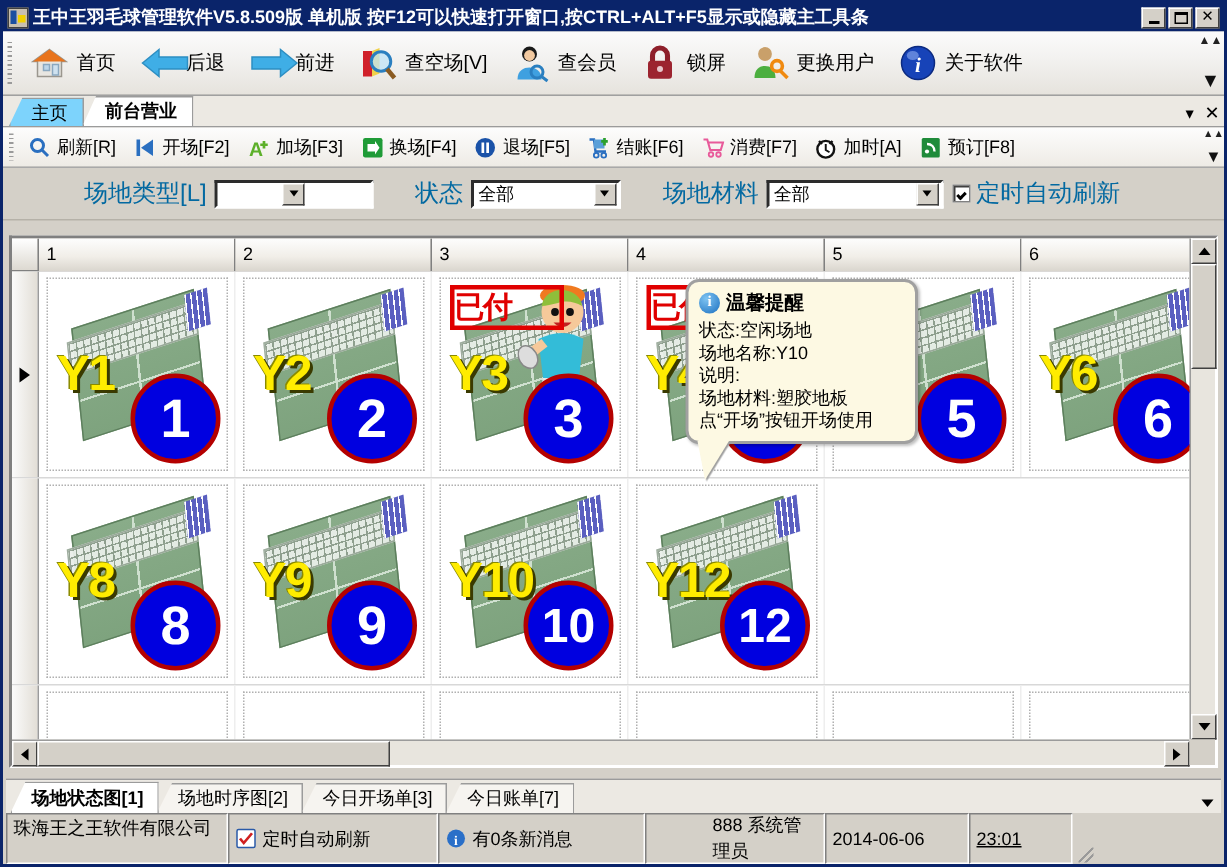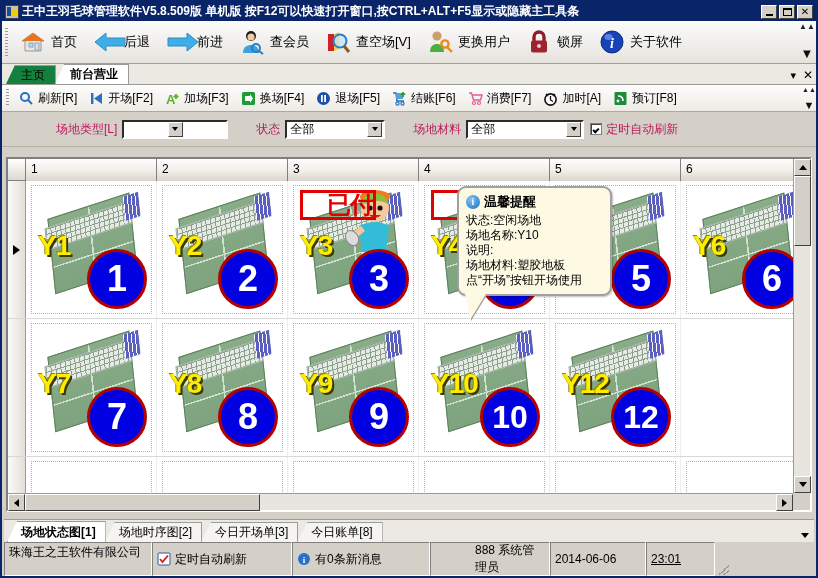--- a/index.html
+++ b/index.html
@@ -45,21 +45,21 @@
   .tb-ico{width:26px;height:26px;flex:none;position:relative;}
   .tb-scroll{position:absolute;right:2px;top:2px;width:14px;height:36px;
              display:flex;flex-direction:column;align-items:center;justify-content:space-between;}
   .tb-scroll .u{font-size:8px;color:#222;line-height:8px;}
   .tb-scroll .d{font-size:13px;color:#111;line-height:11px;}
 
   
   .tabstrip{height:20px;background:#ece9e3;border-bottom:1px solid #9b9b9b;
             display:flex;align-items:flex-end;padding-left:4px;position:relative;}
   .ptab{height:18px;display:flex;align-items:center;padding:0 10px 0 14px;font-size:12px;
-        background:#15803d;border:1px solid #9b9b9b;border-bottom:none;margin-right:-1px;
+        background:#7dd3fc;border:1px solid #9b9b9b;border-bottom:none;margin-right:-1px;
         position:relative;color:#000;
         clip-path:polygon(9px 0,100% 0,100% 100%,0 100%);}
   .ptab.active{font-weight:bold;background:#fff;z-index:2;height:19px;}
   .tabstrip .tb-right{position:absolute;right:3px;bottom:2px;display:flex;gap:7px;align-items:center;}
   .tabstrip .tb-right span{font-size:11px;color:#000;}
   .tabstrip .tb-right .x{font-weight:bold;font-size:12px;}
 
   
   .toolbar2{height:26px;background:linear-gradient(#fdfdfd,#eeebe5);
             border-bottom:1px solid #a9a9a9;display:flex;align-items:center;position:relative;}
@@ -69,21 +69,21 @@
   .t2-item .lbl{font-size:12px;margin-left:4px;white-space:nowrap;}
   .t2-ico{width:15px;height:15px;flex:none;position:relative;}
   .t2-scroll{position:absolute;right:1px;top:1px;width:12px;height:24px;
              display:flex;flex-direction:column;align-items:center;justify-content:space-between;}
   .t2-scroll .u{font-size:7px;line-height:7px;color:#222;}
   .t2-scroll .d{font-size:11px;line-height:9px;color:#111;}
 
   
   .filterbar{height:34px;background:#d4d0c8;border-bottom:1px solid #b5b1a8;
              display:flex;align-items:center;padding-left:54px;}
-  .flabel{font-size:12px;color:#be185d;margin-right:5px;white-space:nowrap;}
+  .flabel{font-size:16px;color:#0369a1;margin-right:5px;white-space:nowrap;}
   .combo{height:19px;background:#fff;border:2px inset #d4d0c8;
          border-top-color:#808080;border-left-color:#808080;border-right-color:#fff;border-bottom-color:#fff;
          display:flex;align-items:center;box-sizing:border-box;margin-right:28px;}
   .combo .val{flex:1;font-size:12px;padding-left:3px;white-space:nowrap;overflow:hidden;}
   .combo .arw{width:15px;height:15px;margin:0 1px;flex:none;background:#d4d0c8;
               border-top:1px solid #fff;border-left:1px solid #fff;
               border-right:1px solid #404040;border-bottom:1px solid #404040;
               display:flex;align-items:center;justify-content:center;box-sizing:border-box;}
   .combo .arw::after{content:"";border-left:3px solid transparent;border-right:3px solid transparent;border-top:4px solid #000;}
   .cb-type{width:106px;flex-direction:column;}
@@ -125,32 +125,32 @@
           linear-gradient(to right,transparent 0 49%, #cfe0cf 49% 51%, transparent 51% 100%),
           linear-gradient(to bottom,transparent 0 32%, #cfe0cf 32% 34%, transparent 34% 64%, #cfe0cf 64% 66%, transparent 66% 100%),
           linear-gradient(#89ac89,#7ea37e);}
   .court .net{position:absolute;left:2px;top:16px;width:88px;height:20px;
         background:#e9efe9;border:1px solid #9aa99a;opacity:.95;
         background-image:repeating-linear-gradient(to right,#8f9f8f 0 1px,transparent 1px 5px),
                          repeating-linear-gradient(to bottom,#8f9f8f 0 1px,transparent 1px 5px);}
   .court .post{position:absolute;right:-1px;top:10px;width:16px;height:24px;background:#5a5fc0;
         background-image:repeating-linear-gradient(to right,#ffffff 0 1px,transparent 1px 4px);}
 
-  .ylabel{position:absolute;left:6px;top:44px;font-size:28px;font-weight:bold;color:#ffec00;
+  .ylabel{position:absolute;left:6px;top:44px;font-size:33px;font-weight:bold;color:#ffec00;
           font-family:"Liberation Sans",sans-serif;letter-spacing:-1px;
           text-shadow:2px 2px 0 #3a3a00, -1px -1px 0 #8a8a00;white-space:nowrap;z-index:4;}
   .numcircle{position:absolute;right:4px;bottom:4px;width:60px;height:60px;border-radius:50%;
              background:#0000e0;border:3px solid #b40000;box-sizing:border-box;z-index:5;
              display:flex;align-items:center;justify-content:center;}
   .numcircle span{font-size:36px;font-weight:bold;color:#fff;line-height:1;
                   font-family:"Liberation Sans",sans-serif;}
   .numcircle.wide span{font-size:32px;}
   .paid{position:absolute;left:6px;top:4px;width:76px;height:30px;border:3px solid #e00000;
-        box-sizing:border-box;z-index:6;color:#e00000;font-size:24px;font-weight:bold;
-        line-height:24px;text-align:right;letter-spacing:-1px;}
+        box-sizing:border-box;z-index:6;color:#e00000;font-size:20px;font-weight:bold;
+        line-height:24px;text-align:left;letter-spacing:-1px;}
   .player{position:absolute;right:12px;top:2px;width:56px;height:78px;z-index:5;}
 
   
   .vsb{position:absolute;right:0;top:0;width:17px;bottom:17px;background:#e8e5de;
        border-left:1px solid #9b9b9b;box-sizing:border-box;}
   .hsb{position:absolute;left:0;right:17px;bottom:0;height:17px;background:#e8e5de;
        border-top:1px solid #9b9b9b;box-sizing:border-box;}
   .sbbtn{background:#d4d0c8;border-top:1px solid #fff;border-left:1px solid #fff;
          border-right:1px solid #404040;border-bottom:1px solid #404040;
          display:flex;align-items:center;justify-content:center;box-sizing:border-box;}
@@ -259,63 +259,63 @@
         <svg width="34" height="26" viewBox="0 0 34 26">
           <polygon points="32,13 21,4 21,9 2,9 2,17 21,17 21,22" fill="#3faee6" stroke="#2d8ec2"></polygon>
         </svg>
       </span>
       <span class="lbl">前进</span>
     </div>
 
     <div class="tb-item">
       <span class="tb-ico">
         <svg width="26" height="26" viewBox="0 0 26 26">
+          <polygon points="3,5 9,5 9,22 3,22" fill="#d0202a"></polygon>
+          <polygon points="9,5 14,3 14,20 9,22" fill="#f0d24a"></polygon>
+          <circle cx="15" cy="12" r="6.5" fill="#bfe3f7" fill-opacity=".75" stroke="#2a7fc0" stroke-width="2"></circle>
+          <line x1="19" y1="17" x2="24" y2="23" stroke="#8a5a20" stroke-width="3"></line>
+        </svg>
+      </span>
+      <span class="lbl">查空场[V]</span>
+    </div>
+
+    <div class="tb-item">
+      <span class="tb-ico">
+        <svg width="26" height="26" viewBox="0 0 26 26">
           <circle cx="12" cy="7" r="5" fill="#1a1a1a"></circle>
           <circle cx="12" cy="8" r="3.6" fill="#f2c9a0"></circle>
           <path d="M4 24c0-6 4-8 8-8s8 2 8 8z" fill="#3fa0e0"></path>
           <circle cx="17" cy="19" r="4" fill="none" stroke="#2a7fc0" stroke-width="2"></circle>
           <line x1="20" y1="22" x2="24" y2="25" stroke="#2a7fc0" stroke-width="2"></line>
         </svg>
       </span>
       <span class="lbl">查会员</span>
     </div>
 
     <div class="tb-item">
       <span class="tb-ico">
         <svg width="26" height="26" viewBox="0 0 26 26">
-          <polygon points="3,5 9,5 9,22 3,22" fill="#d0202a"></polygon>
-          <polygon points="9,5 14,3 14,20 9,22" fill="#f0d24a"></polygon>
-          <circle cx="15" cy="12" r="6.5" fill="#bfe3f7" fill-opacity=".75" stroke="#2a7fc0" stroke-width="2"></circle>
-          <line x1="19" y1="17" x2="24" y2="23" stroke="#8a5a20" stroke-width="3"></line>
-        </svg>
-      </span>
-      <span class="lbl">查空场[V]</span>
+          <path d="M8 12V8a5 5 0 0 1 10 0v4" fill="none" stroke="#8e1f2a" stroke-width="3.4"></path>
+          <rect x="5" y="11.5" width="16" height="12" rx="2" fill="#9c242f"></rect>
+          <circle cx="13" cy="17" r="2" fill="#e8c8cc"></circle>
+        </svg>
+      </span>
+      <span class="lbl">锁屏</span>
     </div>
 
     <div class="tb-item">
       <span class="tb-ico">
         <svg width="26" height="26" viewBox="0 0 26 26">
           <circle cx="10" cy="7" r="4.6" fill="#c9a06a"></circle>
           <path d="M3 23c0-6 3.5-8 7-8s7 2 7 8z" fill="#4caf3f"></path>
           <circle cx="18" cy="15" r="3.6" fill="none" stroke="#f08a10" stroke-width="2.4"></circle>
           <line x1="20" y1="18" x2="25" y2="23" stroke="#f08a10" stroke-width="2.4"></line>
         </svg>
       </span>
       <span class="lbl">更换用户</span>
-    </div>
-
-    <div class="tb-item">
-      <span class="tb-ico">
-        <svg width="26" height="26" viewBox="0 0 26 26">
-          <path d="M8 12V8a5 5 0 0 1 10 0v4" fill="none" stroke="#8e1f2a" stroke-width="3.4"></path>
-          <rect x="5" y="11.5" width="16" height="12" rx="2" fill="#9c242f"></rect>
-          <circle cx="13" cy="17" r="2" fill="#e8c8cc"></circle>
-        </svg>
-      </span>
-      <span class="lbl">锁屏</span>
     </div>
 
     <div class="tb-item">
       <span class="tb-ico">
         <svg width="26" height="26" viewBox="0 0 26 26">
           <circle cx="13" cy="13" r="11" fill="#1743b8"></circle>
           <circle cx="13" cy="13" r="11" fill="none" stroke="#0c2a80"></circle>
           <ellipse cx="9.5" cy="8" rx="4" ry="3" fill="#7f9ee8" fill-opacity=".7"></ellipse>
           <text x="13" y="19" font-size="14" font-family="Liberation Serif, serif" font-style="italic" font-weight="bold" fill="#fff" text-anchor="middle">i</text>
         </svg>
@@ -599,33 +599,20 @@
             <div class="numcircle">
                 <span>6</span>
               </div>
           </div>
         </div>
       </div>
 
       <div class="grow">
         <div class="gutter"></div>
 
-        <div class="cell">
-          <div class="card">
-            <div class="court">
-              <div class="floor"></div>
-                <div class="net"></div>
-                <div class="post"></div>
-            </div>
-            <div class="ylabel">Y7</div>
-            <div class="numcircle">
-                <span>7</span>
-              </div>
-          </div>
-        </div>
 
         <div class="cell">
           <div class="card">
             <div class="court">
               <div class="floor"></div>
                 <div class="net"></div>
                 <div class="post"></div>
             </div>
             <div class="ylabel">Y8</div>
             <div class="numcircle">
@@ -740,21 +727,21 @@
     <div class="btab active">
       <span>场地状态图[1]</span>
     </div>
     <div class="btab">
       <span>场地时序图[2]</span>
     </div>
     <div class="btab">
       <span>今日开场单[3]</span>
     </div>
     <div class="btab">
-      <span>今日账单[8]</span>
+      <span>今日账单[7]</span>
     </div>
     <span class="caret"></span>
   </div>
 
   <div class="statusbar">
     <div class="sp w1">珠海王之王软件有限公司</div>
     <div class="sp w2">
       <span class="sico">
         <svg width="14" height="14" viewBox="0 0 14 14">
           <rect x="1" y="1" width="12" height="12" rx="1" fill="#fff" stroke="#2a5aa8"></rect>

